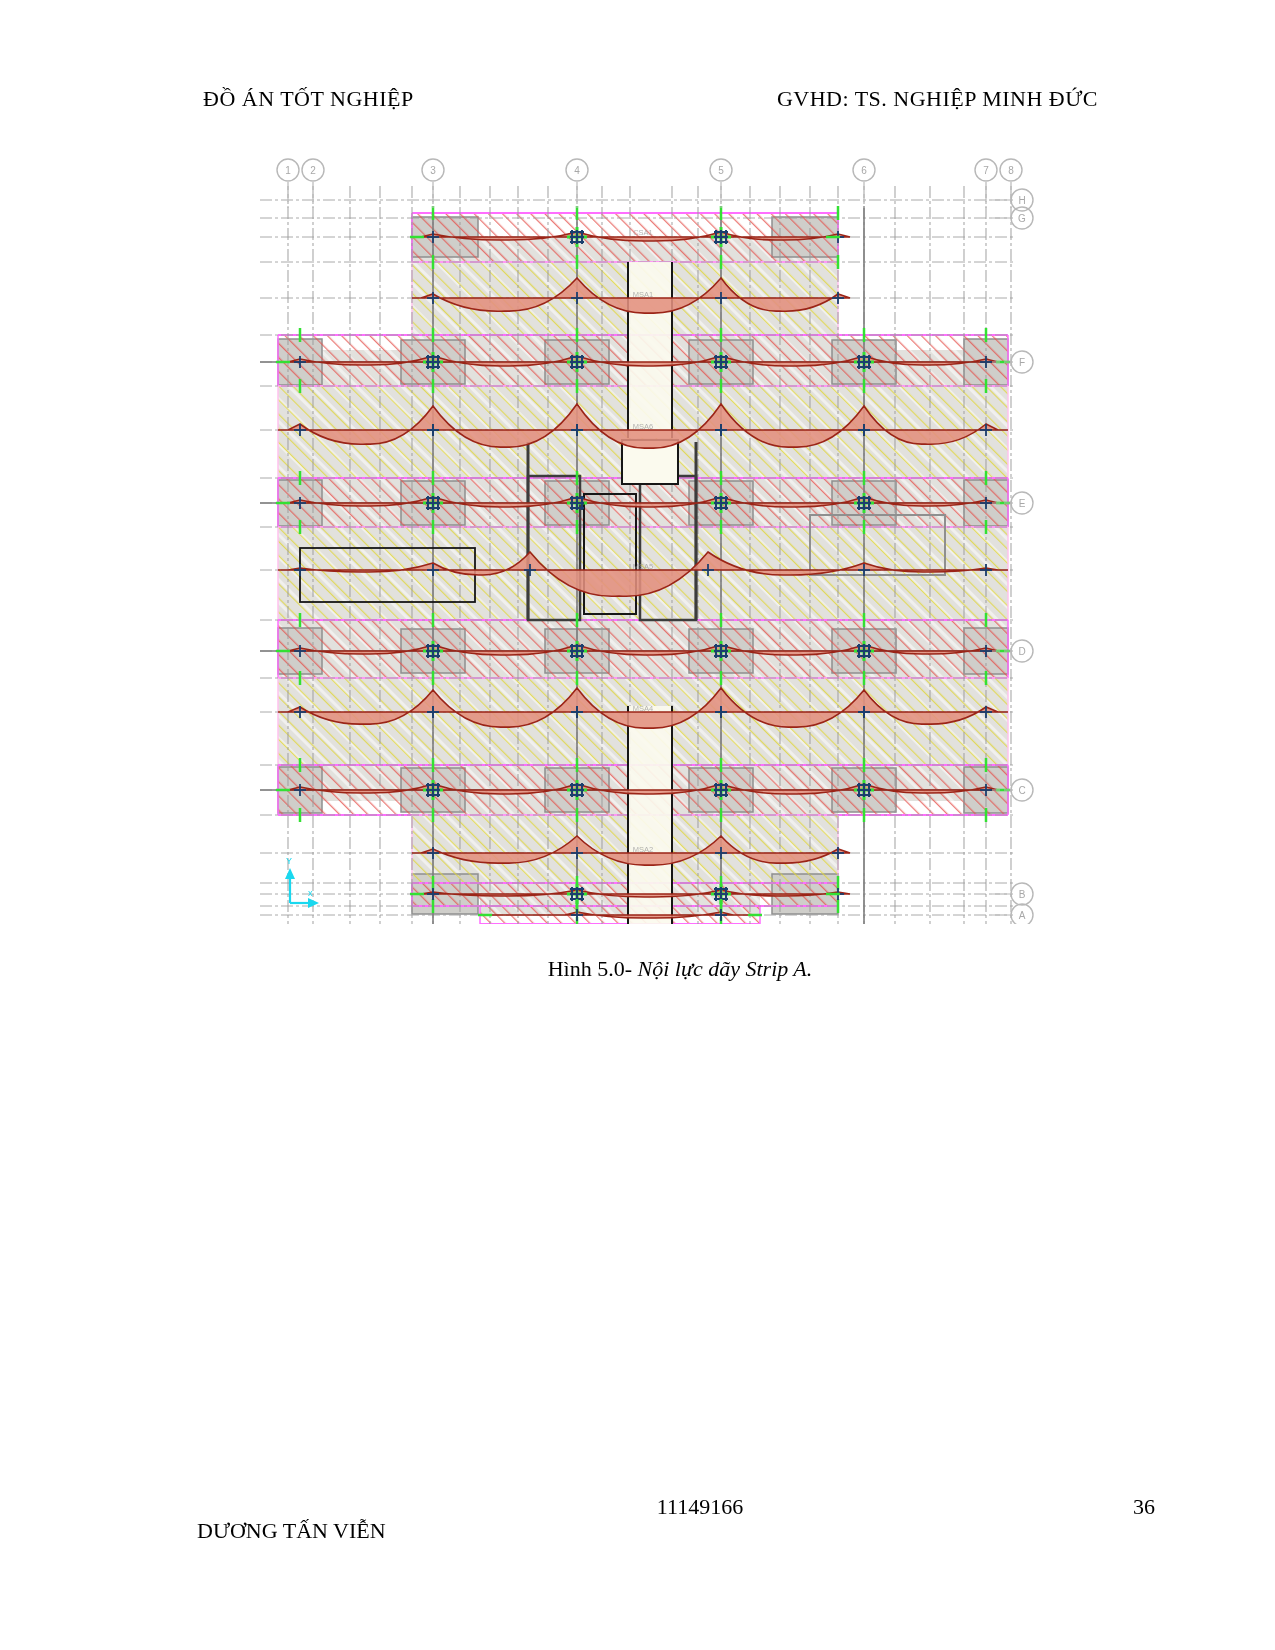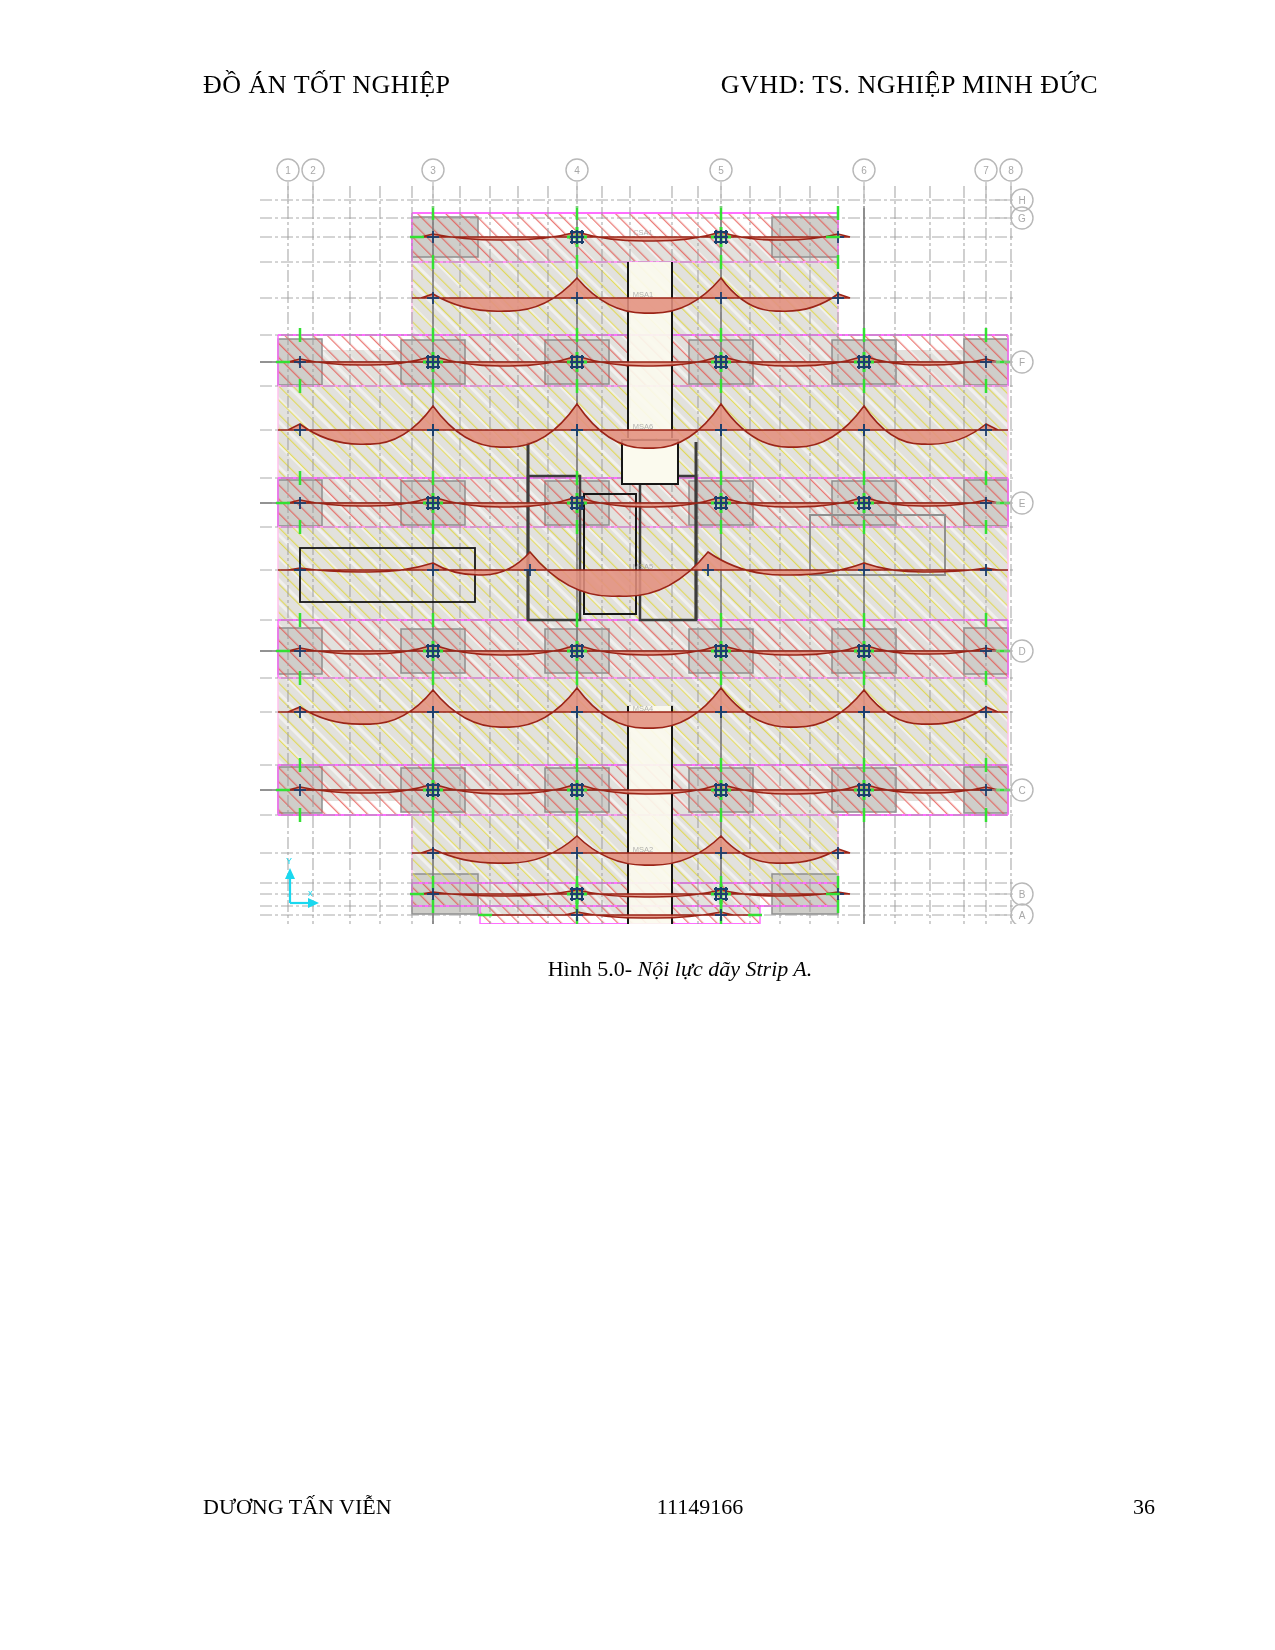--- a/index.html
+++ b/index.html
@@ -1,26 +1,26 @@
 <!DOCTYPE html>
 <html><head>
 <meta charset="utf-8">
 <style>
   html,body{margin:0;padding:0;}
   body{width:1275px;height:1650px;position:relative;background:#ffffff;
        font-family:"Liberation Serif", serif;color:#000;}
-  .hdr{position:absolute;top:70px;font-size:26px;letter-spacing:.5px;white-space:nowrap;}
+  .hdr{position:absolute;top:86px;font-size:22px;letter-spacing:.5px;white-space:nowrap;}
   #hdrL{left:203px;}
   #hdrR{right:177px;}
   #figwrap{position:absolute;left:250px;top:146px;width:800px;height:778px;}
   #caption{position:absolute;left:380px;top:956px;width:600px;text-align:center;
            font-size:22px;white-space:nowrap;}
   #caption .it{font-style:italic;}
   .ftr{position:absolute;top:1494px;font-size:22px;white-space:nowrap;}
-  #ftrL{left:203px;}
+  #ftrL{left:197px;margin-top:24px;}
   #ftrC{left:400px;width:600px;text-align:center;}
   #ftrR{right:120px;}
   svg text{font-family:"Liberation Sans", sans-serif;}
 </style>
 </head>
 <body>
 
 <div class="hdr" id="hdrL">ĐỒ ÁN TỐT NGHIỆP</div>
 <div class="hdr" id="hdrR">GVHD: TS. NGHIỆP MINH ĐỨC</div>
 

